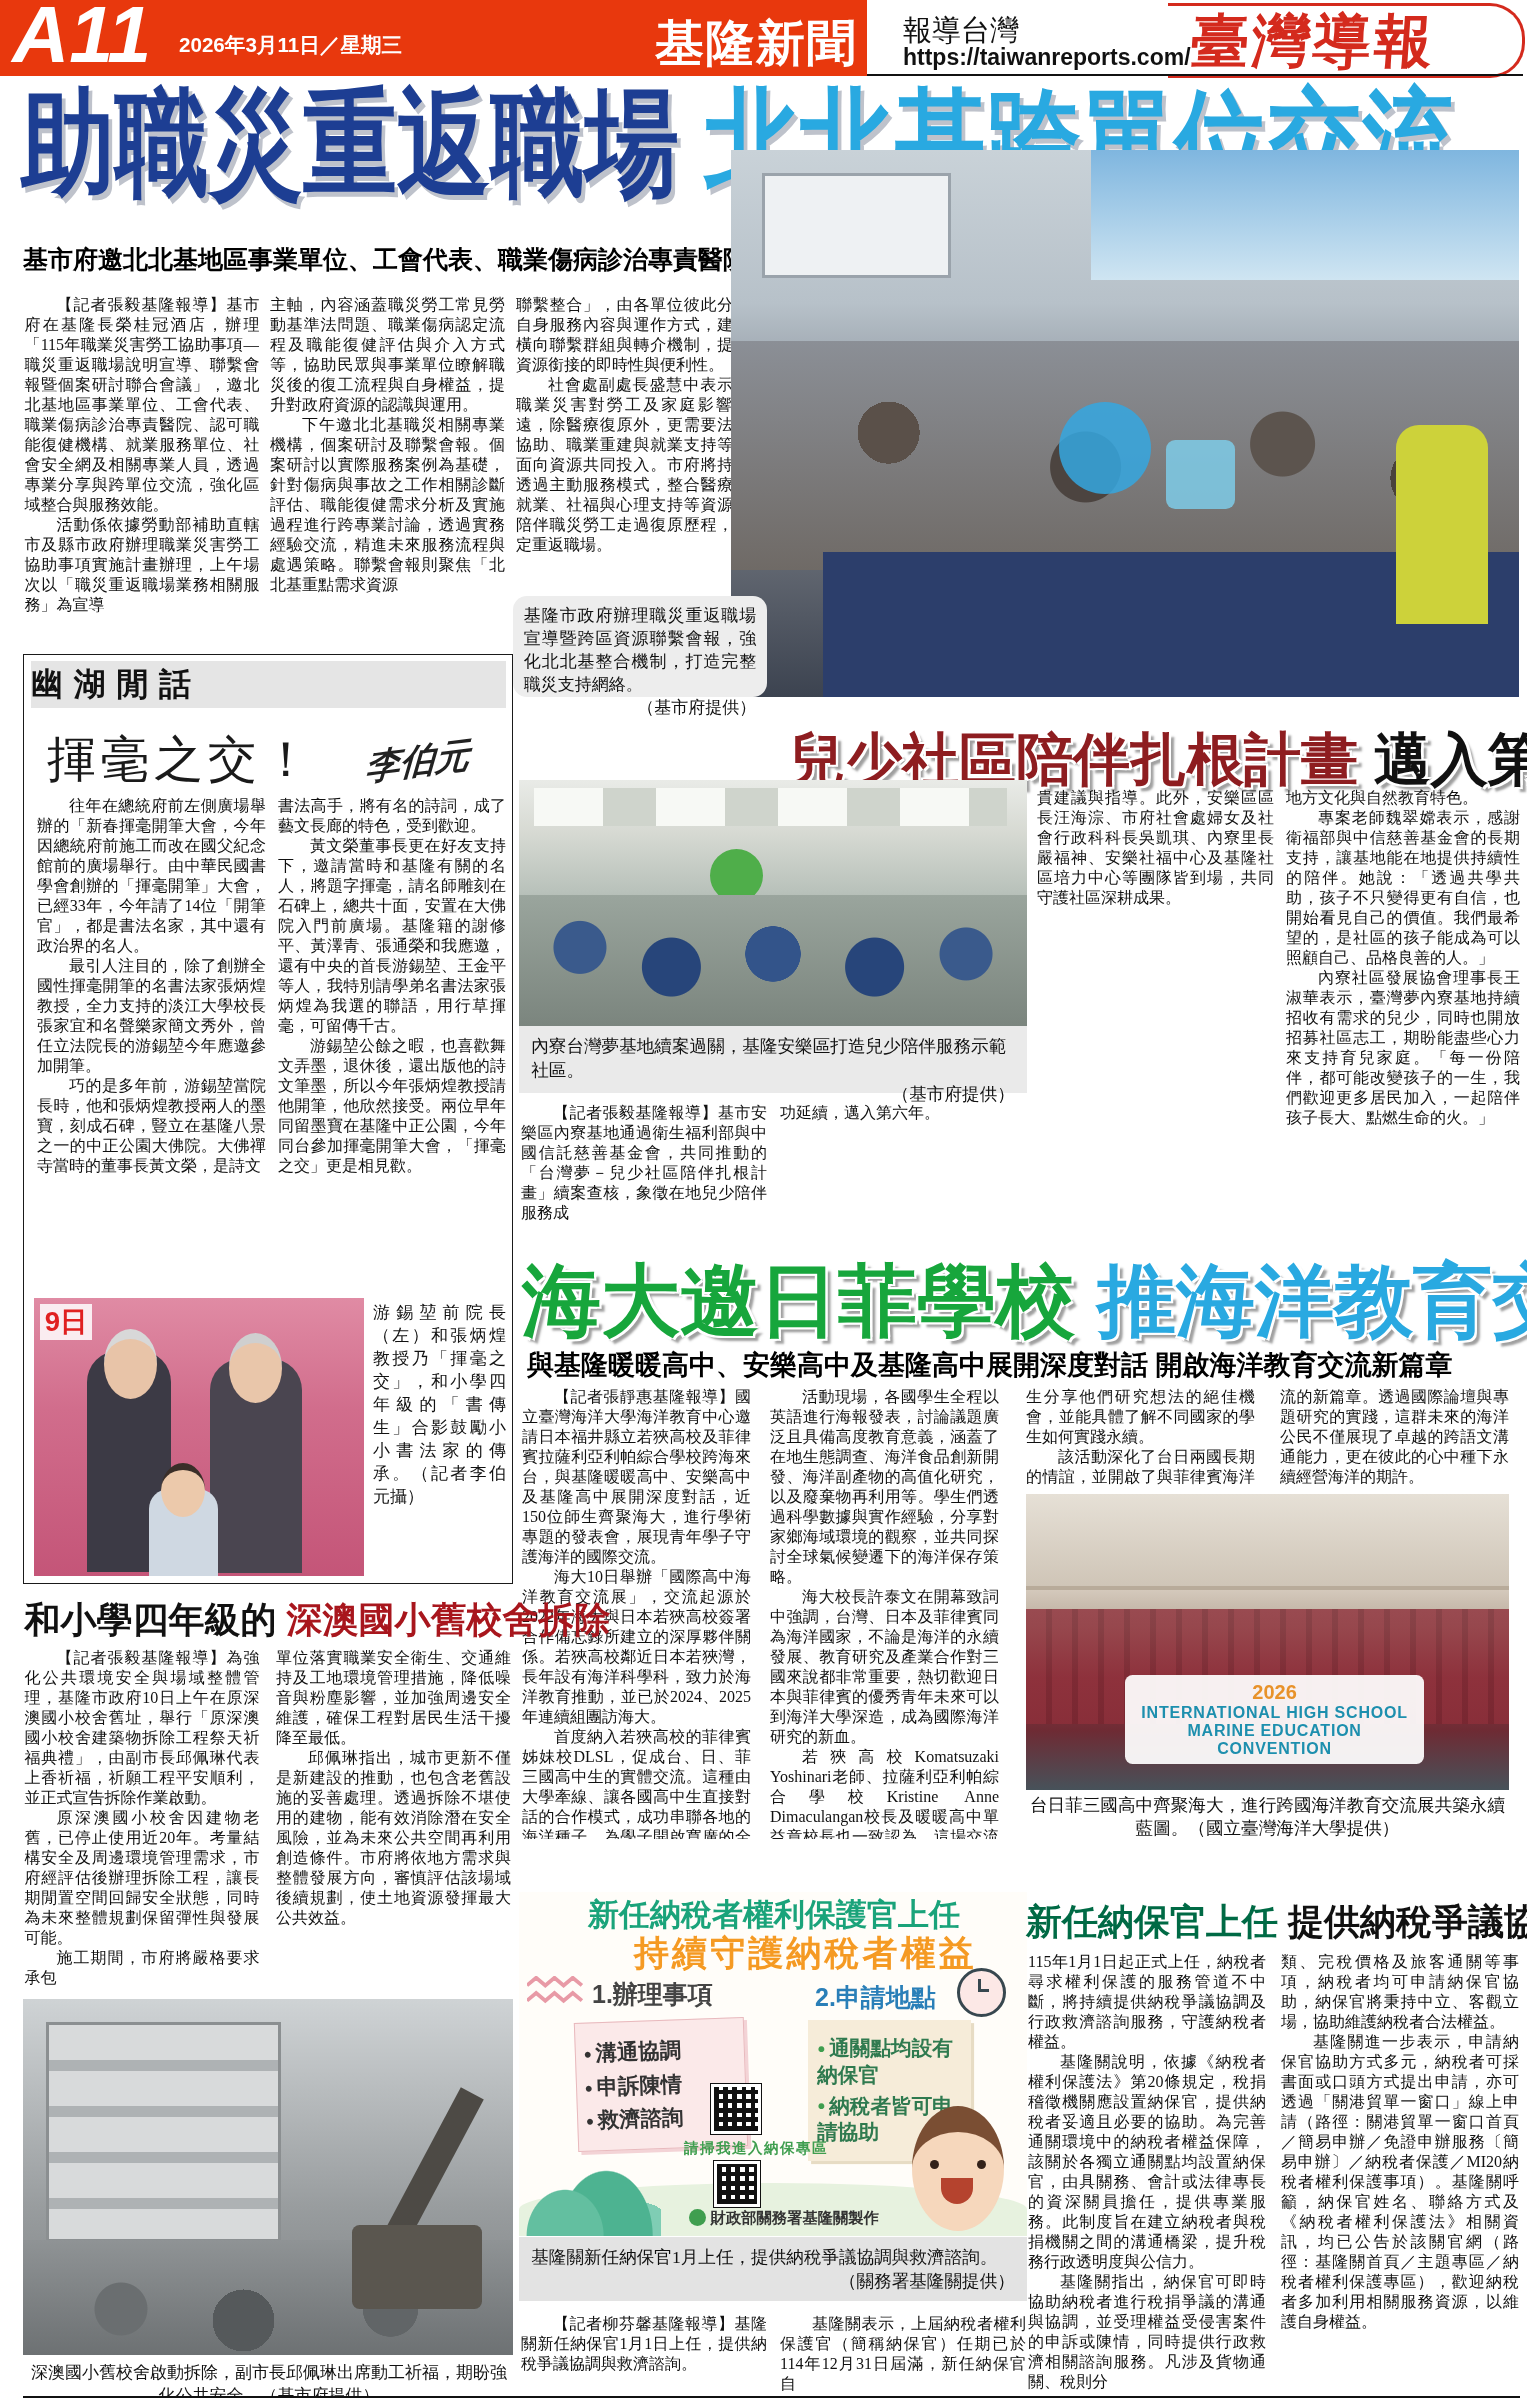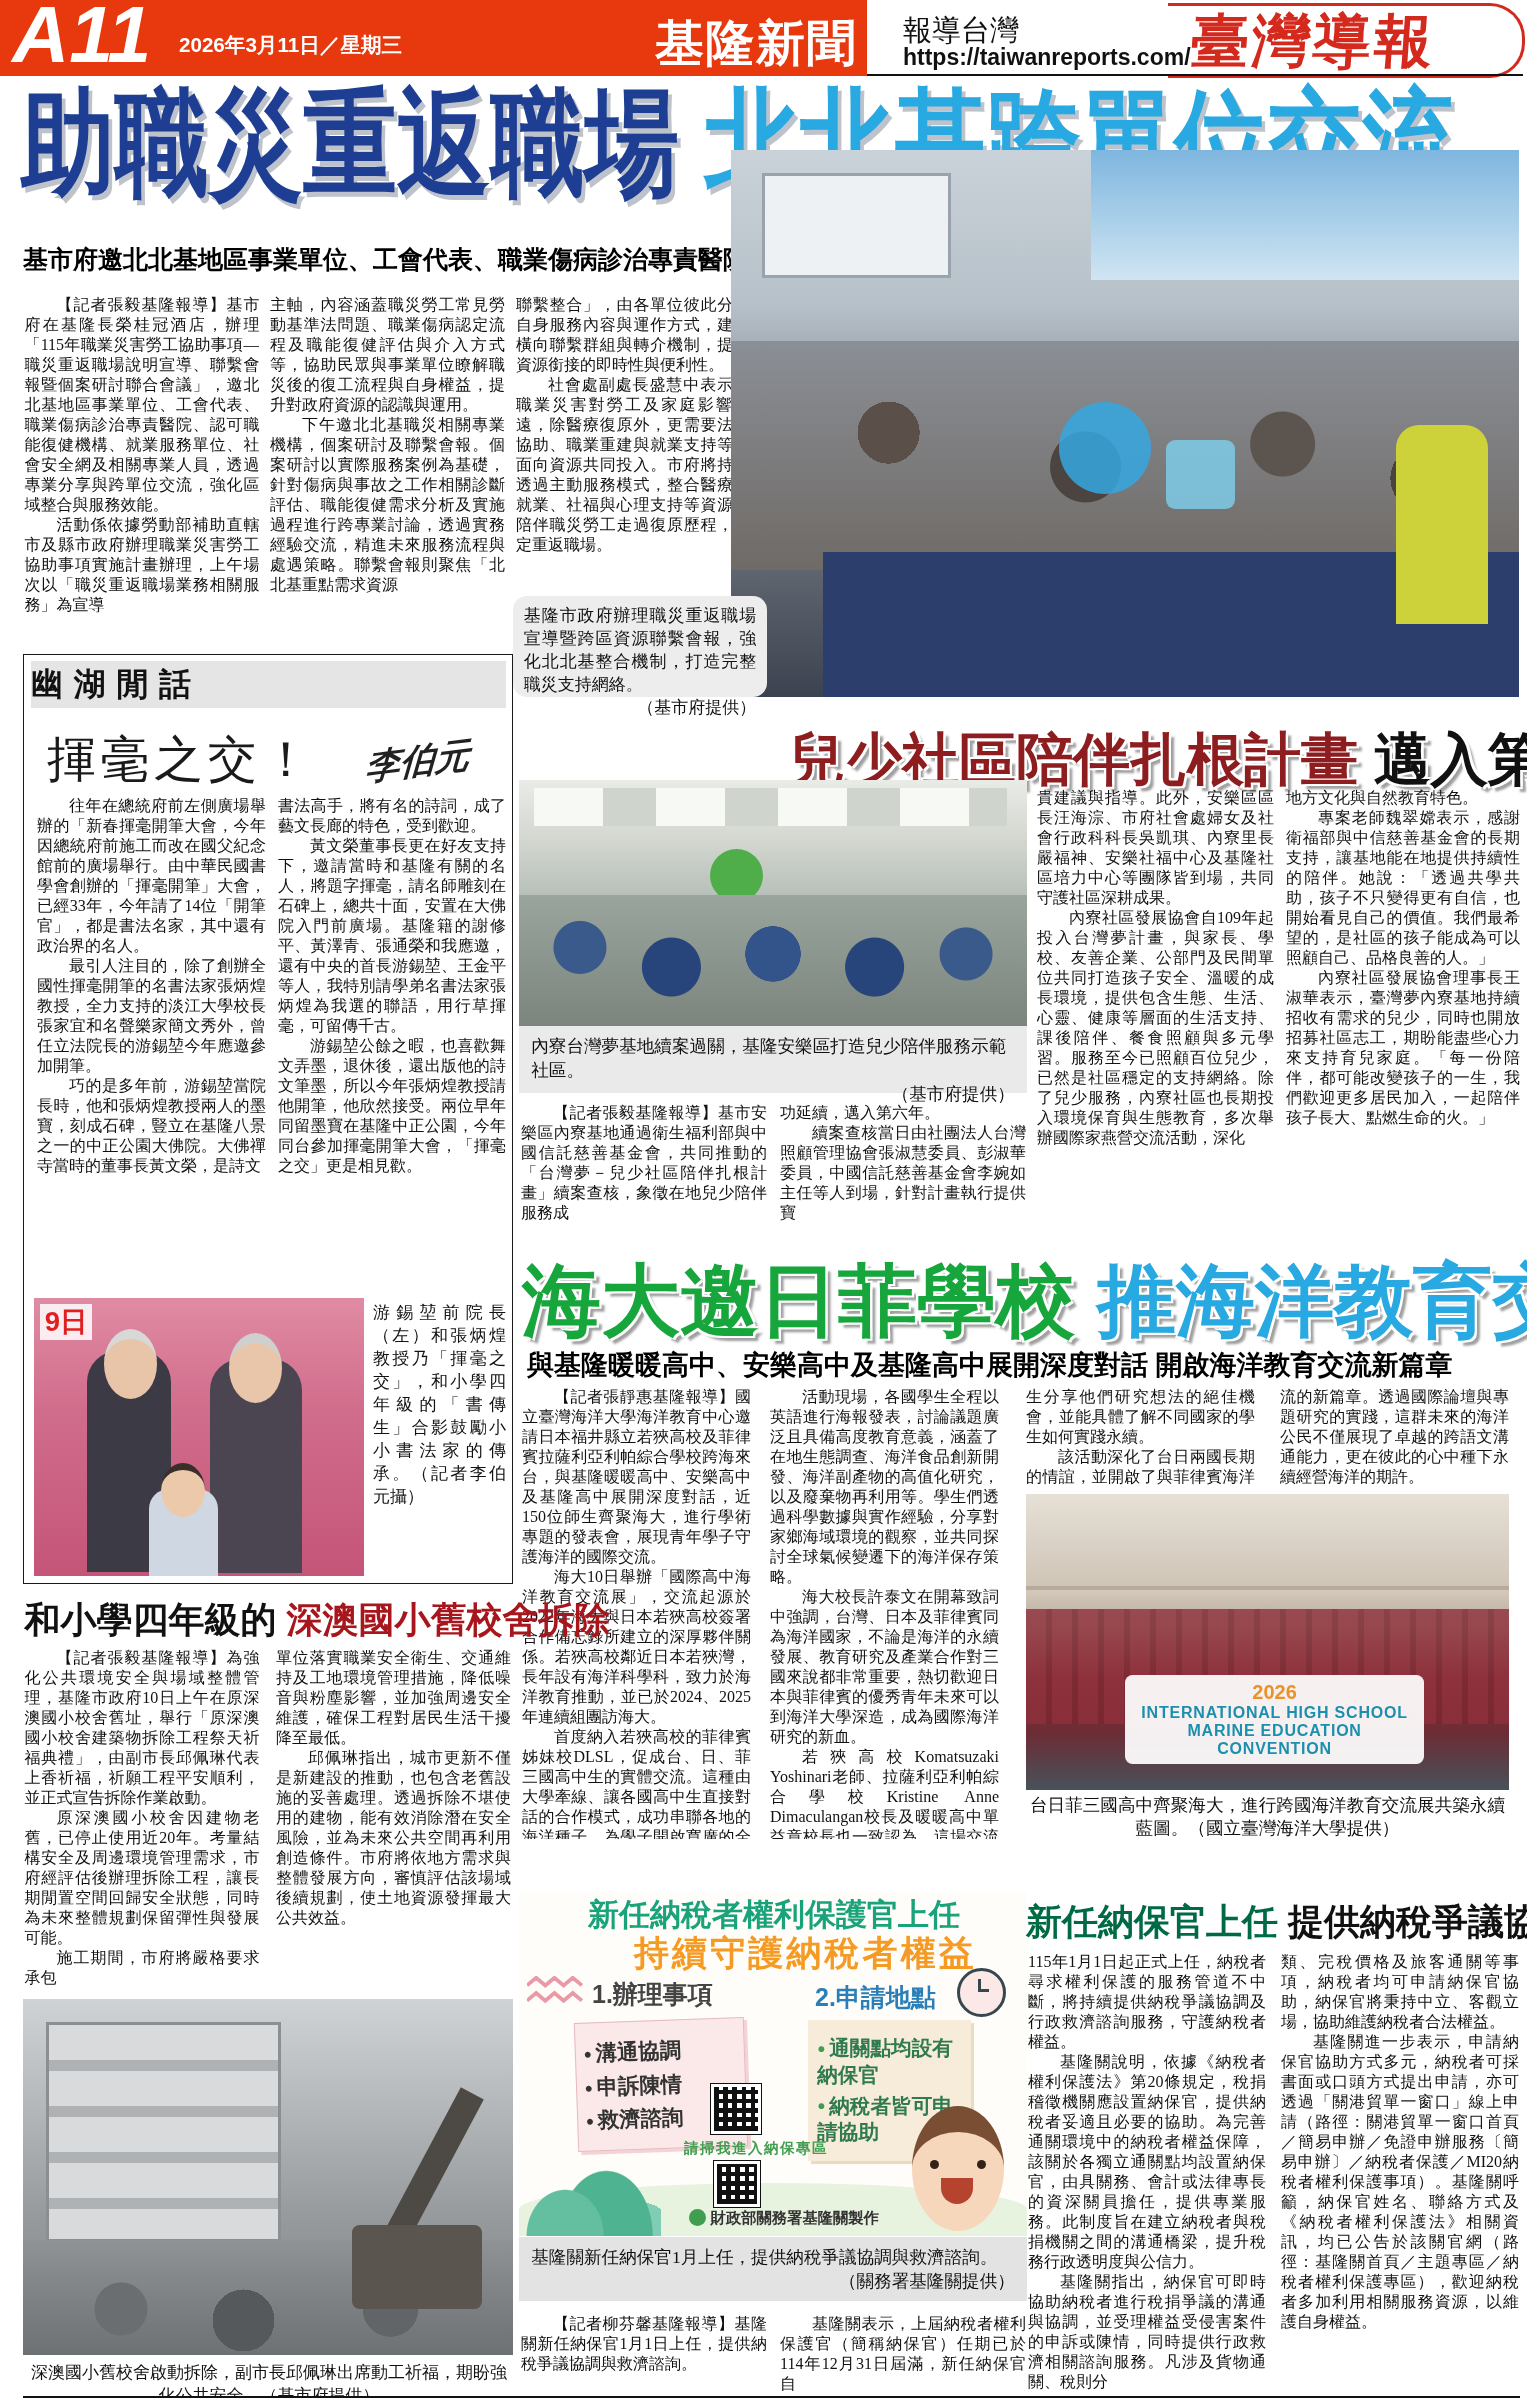--- a/index.html
+++ b/index.html
@@ -160,25 +160,23 @@
   <div class="abs adcaption" style="left:519px;top:1026px;width:508px;height:67px;background:#eaeaea;">
     <span>內寮台灣夢基地續案過關，基隆安樂區打造兒少陪伴服務示範社區。</span>
     <div class="credit">（基市府提供）</div>
   </div>
 
   <div class="abs col" style="left:521px;top:1103px;width:246px;height:142px;">
       <p>【記者張毅基隆報導】基市安樂區內寮基地通過衛生福利部與中國信託慈善基金會，共同推動的「台灣夢－兒少社區陪伴扎根計畫」續案查核，象徵在地兒少陪伴服務成</p>
     </div>
   <div class="abs col cont" style="left:780px;top:1103px;width:246px;height:142px;">
       <p>功延續，邁入第六年。</p>
-      <p>續案查核當日由社團法人台灣照顧管理協會張淑慧委員、彭淑華委員，中國信託慈善基金會李婉如主任等人到場，針對計畫執行提供寶</p>
     </div>
   <div class="abs col cont" style="left:1037px;top:788px;width:237px;height:457px;">
       <p>貴建議與指導。此外，安樂區區長汪海淙、市府社會處婦女及社會行政科科長吳凱琪、內寮里長嚴福神、安樂社福中心及基隆社區培力中心等團隊皆到場，共同守護社區深耕成果。</p>
-      <p>內寮社區發展協會自109年起投入台灣夢計畫，與家長、學校、友善企業、公部門及民間單位共同打造孩子安全、溫暖的成長環境，提供包含生態、生活、心靈、健康等層面的生活支持、課後陪伴、餐食照顧與多元學習。服務至今已照顧百位兒少，已然是社區穩定的支持網絡。除了兒少服務，內寮社區也長期投入環境保育與生態教育，多次舉辦國際家燕營交流活動，深化</p>
     </div>
   <div class="abs col cont" style="left:1286px;top:788px;width:234px;height:457px;">
       <p>地方文化與自然教育特色。</p>
       <p>專案老師魏翠嫦表示，感謝衛福部與中信慈善基金會的長期支持，讓基地能在地提供持續性的陪伴。她說：「透過共學共助，孩子不只變得更有自信，也開始看見自己的價值。我們最希望的，是社區的孩子能成為可以照顧自己、品格良善的人。」</p>
       <p>內寮社區發展協會理事長王淑華表示，臺灣夢內寮基地持續招收有需求的兒少，同時也開放招募社區志工，期盼能盡些心力來支持育兒家庭。「每一份陪伴，都可能改變孩子的一生，我們歡迎更多居民加入，一起陪伴孩子長大、點燃生命的火。」</p>
     </div>
 
   <div class="abs secthead" style="left:522px;top:1249px;font-size:79px;">
     <span style="color:#17a63c;">海大邀日菲學校</span>
     <span style="color:#29a9e1;">推海洋教育交流</span>

